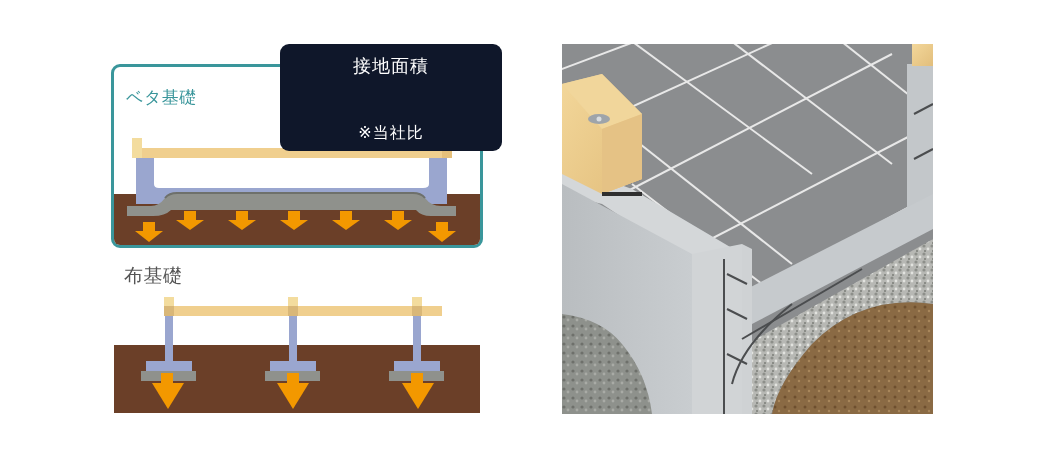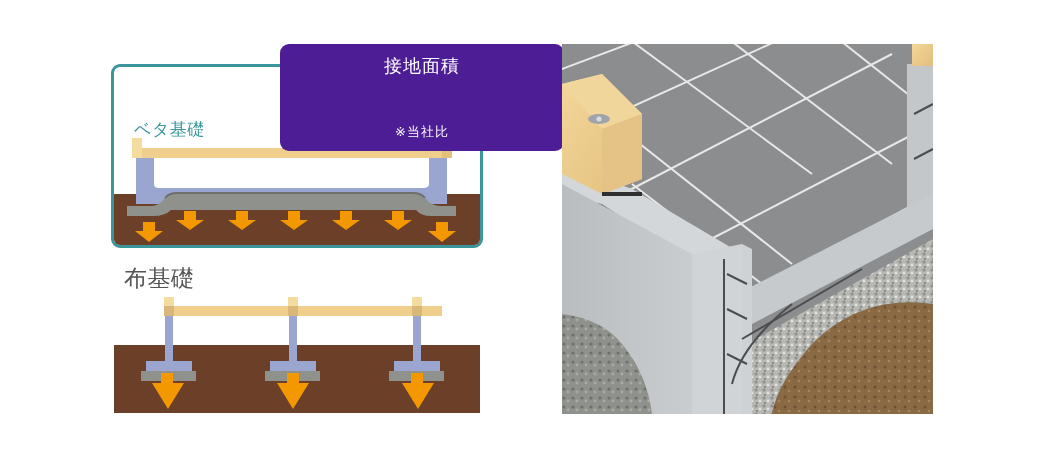--- a/index.html
+++ b/index.html
@@ -1,27 +1,27 @@
 <!DOCTYPE html>
 <html><head>
 <meta charset="utf-8">
 <style>
   html, body { margin:0; padding:0; background:#ffffff; }
   body { width:1042px; height:460px; position:relative; overflow:hidden; font-family:"DejaVu Sans", sans-serif; }
   .abs { position:absolute; }
 
   
   .beta-frame { left:111px; top:64px; width:372px; height:184px; border:3px solid #3a969b; border-radius:9px; box-sizing:border-box; background:#fff; overflow:hidden; }
-  .beta-title { left:134px; top:86px; font-size:17px; color:#3a969b; letter-spacing:0.5px;margin-top:32px; }
-  .callout { left:280px; top:44px; width:248px; height:107px; background:#4c1d95; border-radius:9px; color:#fff; text-align:center;padding-left:36px; }
+  .beta-title { left:126px; top:86px; font-size:17px; color:#3a969b; letter-spacing:0.5px; }
+  .callout { left:280px; top:44px; width:222px; height:107px; background:#0f172a; border-radius:9px; color:#fff; text-align:center; }
   .callout .l1 { position:absolute; left:0; right:0; top:10px; font-size:18px; letter-spacing:1px; }
   .callout .l2 { position:absolute; left:0; right:0; top:36px; font-size:28px; letter-spacing:0.5px; }
-  .callout .l3 { position:absolute; left:0; right:0; top:79px; font-size:13px; letter-spacing:1px; }
-
-  .nuno-title { left:124px; top:263px; font-size:23px; color:#555; letter-spacing:0.5px; }
+  .callout .l3 { position:absolute; left:0; right:0; top:79px; font-size:16px; letter-spacing:1px; }
+
+  .nuno-title { left:124px; top:263px; font-size:19px; color:#555; letter-spacing:0.5px; }
 
   .scene { position:absolute; }
   .right-photo { left:562px; top:44px; width:371px; height:370px; overflow:hidden; }
 </style>
 </head>
 <body>
 
 <div class="abs beta-frame">
   <svg width="372" height="184" viewBox="0 0 372 184" style="position:absolute;left:-3px;top:-3px">
 

